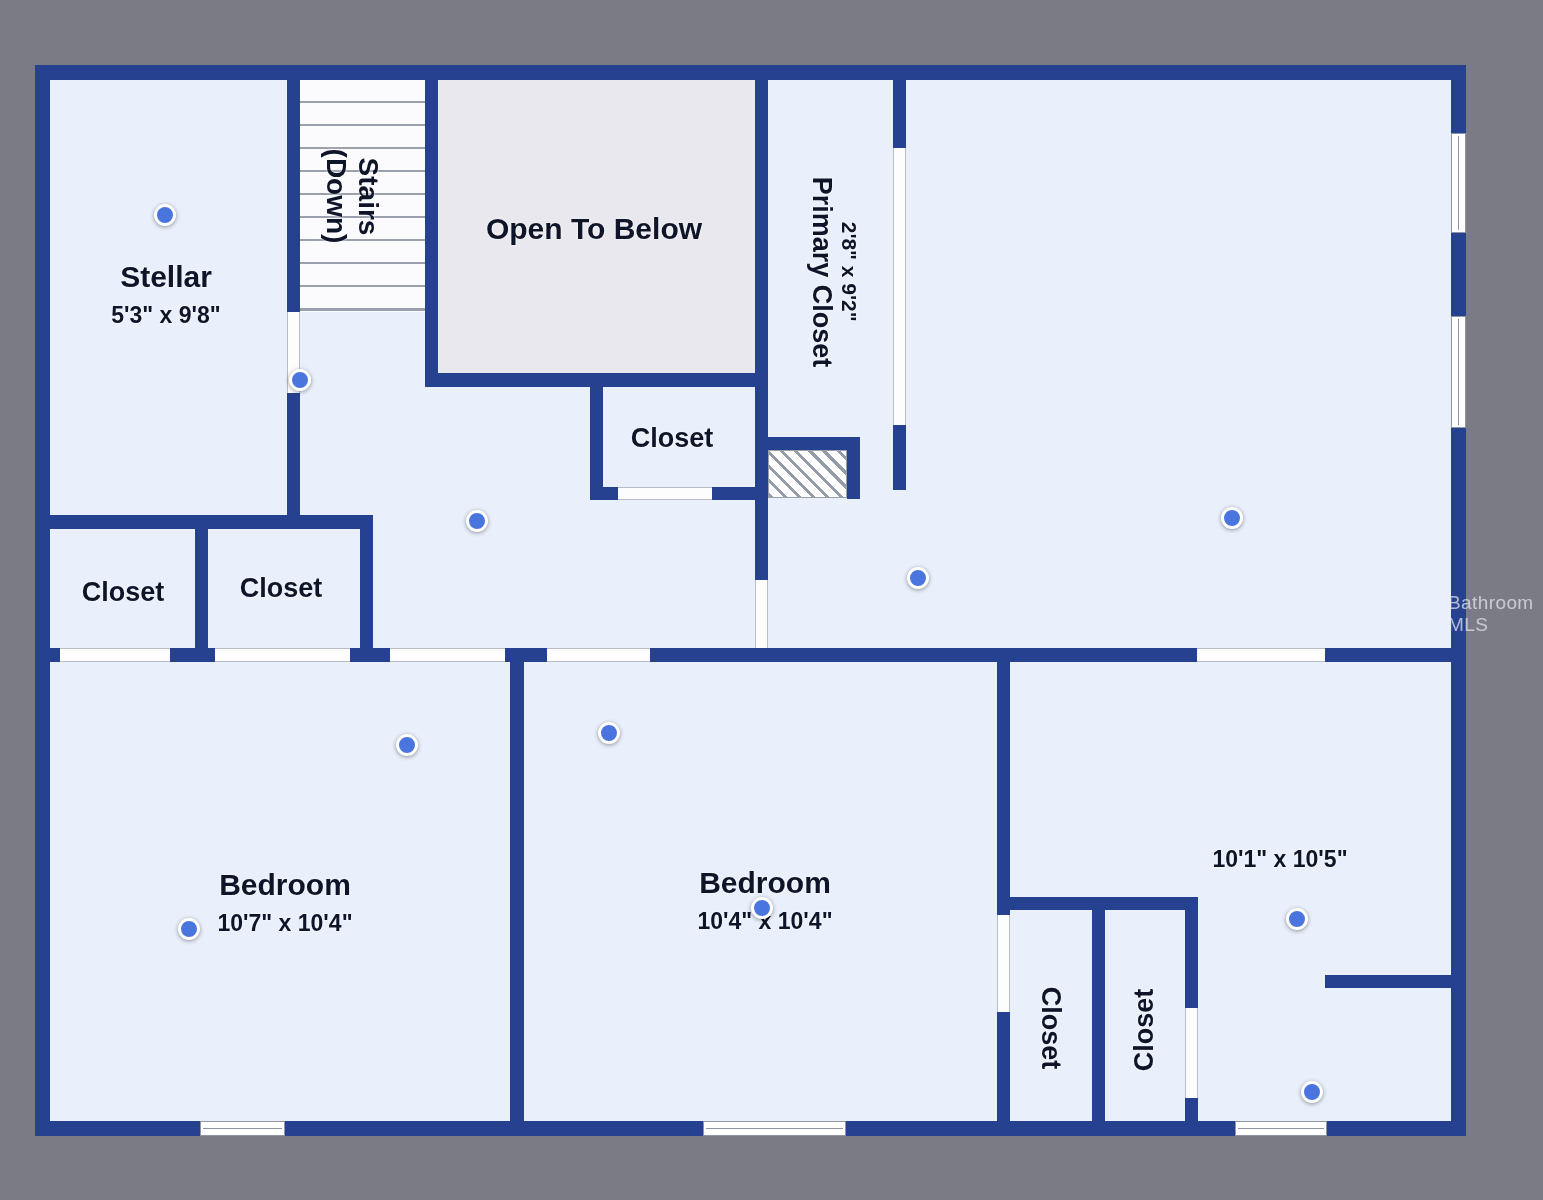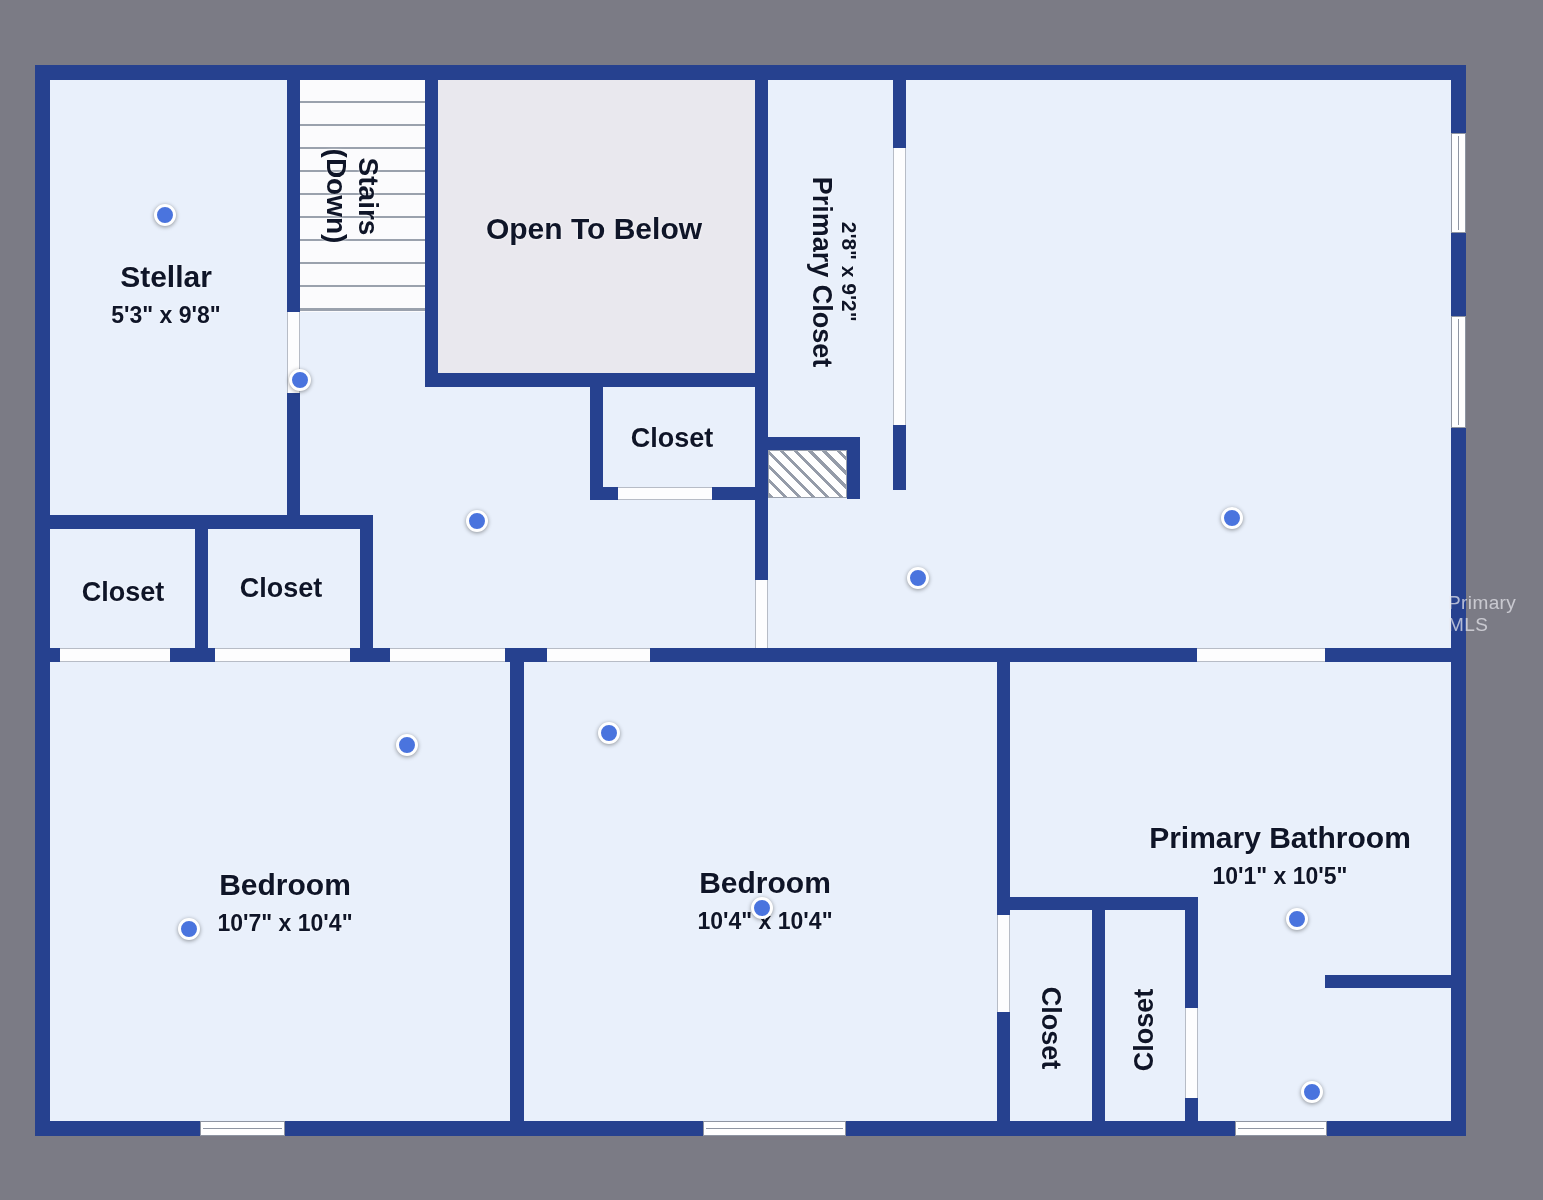--- a/index.html
+++ b/index.html
@@ -152,21 +152,20 @@
     <div class="name">Bedroom</div>
     <div class="dims">10'7" x 10'4"</div>
   </div>
 
   <div class="room-label" style="left:765px;top:901px;">
     <div class="name">Bedroom</div>
     <div class="dims">10'4" x 10'4"</div>
   </div>
 
   <div class="room-label" style="left:1280px;top:856px;">
-    <div class="name">Primary Bathroom</div>
     <div class="dims">10'1" x 10'5"</div>
   </div>
 
   <div class="room-label v-rl closet-label" style="left:1050px;top:1028px;">
     <span>Closet</span>
   </div>
 
   <div class="room-label v-rl closet-label flip" style="left:1144px;top:1030px;">
     <span>Closet</span>
   </div>
@@ -178,15 +177,15 @@
       <div class="camera-dot" style="left: 907px; top: 567px;"></div>
       <div class="camera-dot" style="left: 1221px; top: 507px;"></div>
       <div class="camera-dot" style="left: 396px; top: 734px;"></div>
       <div class="camera-dot" style="left: 598px; top: 722px;"></div>
       <div class="camera-dot" style="left: 178px; top: 918px;"></div>
       <div class="camera-dot" style="left: 751px; top: 897px;"></div>
       <div class="camera-dot" style="left: 1286px; top: 908px;"></div>
       <div class="camera-dot" style="left: 1301px; top: 1081px;"></div>
     </div>
 
-  <div class="watermark">Primary MLS</div>
+  <div class="watermark">Bathroom MLS</div>
 
 </div>
 
 </body></html>

